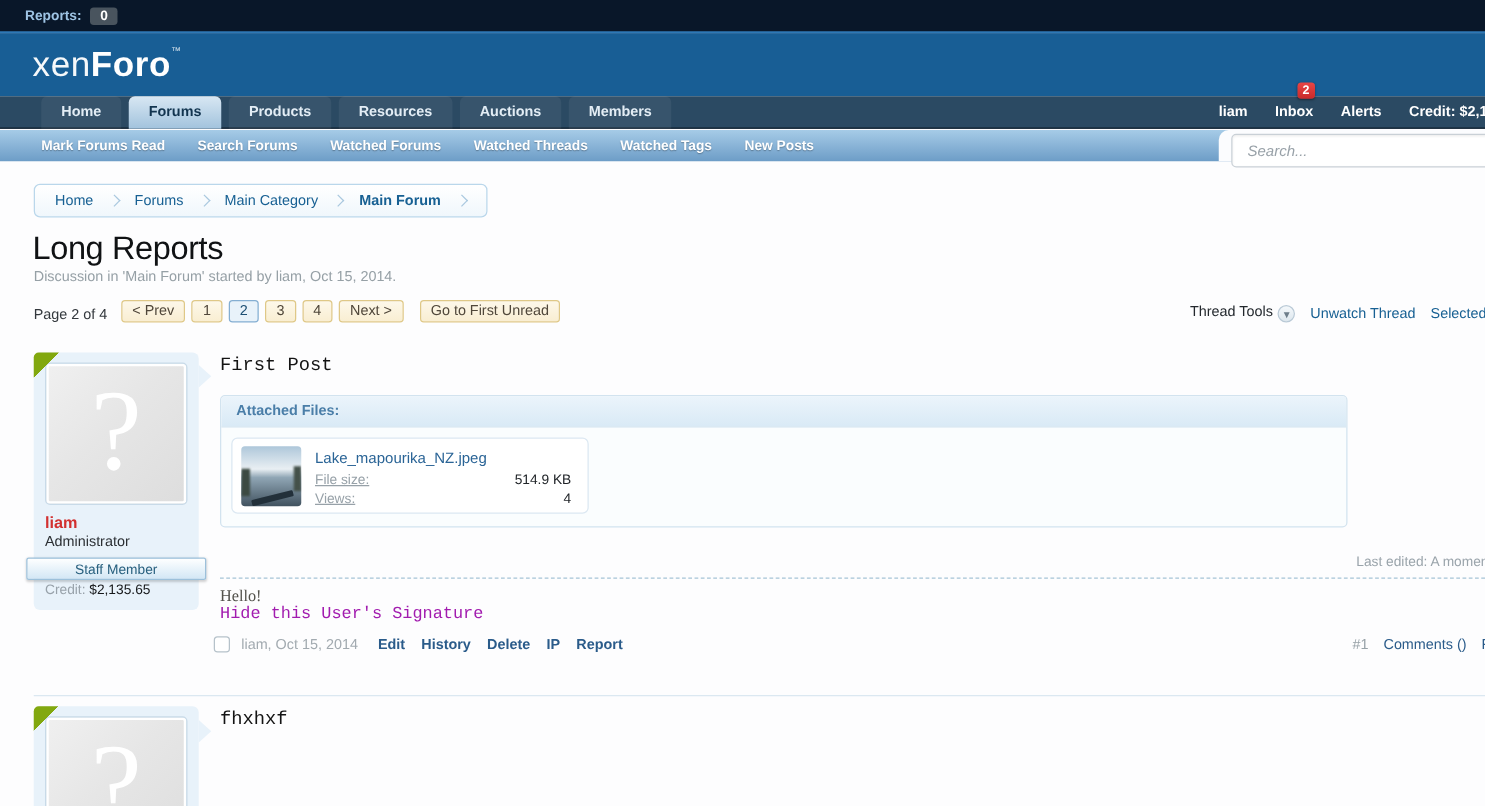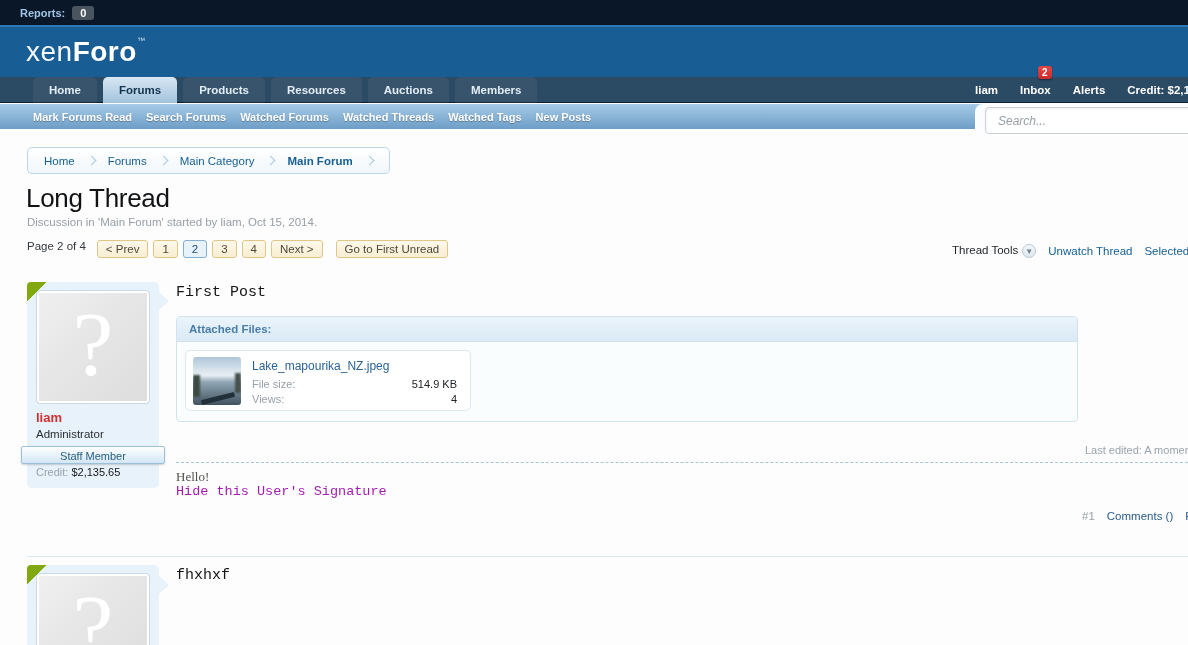--- a/index.html
+++ b/index.html
@@ -28,42 +28,42 @@
     color:#e3edf5; background:rgba(255,255,255,0.06); border-radius:5px 5px 0 0; cursor:pointer; white-space:nowrap; }
   .tab.selected { background:linear-gradient(#d8e7f3,#a2c3dd); color:#12344f; }
   .account { position:absolute; left:975px; top:0; height:26px; display:flex; align-items:center; gap:22px; white-space:nowrap; }
   .account a { color:#fff; font-size:11.5px; font-weight:bold; text-decoration:none; }
   .inbox-badge { position:absolute; left:1038px; top:-11px; background:linear-gradient(#e74545,#c92a2a); color:#fff;
     font-size:10px; font-weight:bold; padding:1px 4px; border-radius:3px; box-shadow:0 1px 2px rgba(0,0,0,.4); z-index:5; }
 
   
   .subnav { position:absolute; top:104px; left:0; width:1188px; height:25px;
     background:linear-gradient(#a6cbe7,#6d9dc7); }
-  .subnav-links { position:absolute; left:33px; top:0; height:25px; display:flex; gap:14px; align-items:center; }
+  .subnav-links { position:absolute; left:33px; top:0; height:25px; display:flex; gap:26px; align-items:center; }
   .subnav-links a { color:#fff; font-size:11px; font-weight:bold; text-decoration:none; text-shadow:0 1px 1px rgba(0,0,0,.3); white-space:nowrap; }
   .search-corner { position:absolute; left:975px; top:104px; width:213px; height:25px; background:#fbfcfe; border-top-left-radius:8px; }
   .search-input { position:absolute; left:985px; top:107px; width:230px; height:27px; border:1px solid #c9d0d6;
     border-radius:4px; padding:0 12px; font-size:12px; color:#555; background:#fff;
     box-shadow:inset 0 1px 2px rgba(0,0,0,.08); font-family:"Liberation Sans",sans-serif; }
   .search-input::placeholder { font-style:italic; color:#98a1a8; }
 
   
   .breadcrumb { position:absolute; left:27px; top:147px; height:27px; display:inline-flex; align-items:center;
     padding:0 16px; gap:13px; border:1px solid #bad7eb; border-radius:5px;
     background:linear-gradient(#ffffff,#f0f7fc); }
   .crumb { font-size:11.5px; color:#176093; text-decoration:none; white-space:nowrap; }
   .crumb.last { font-weight:bold; }
   .crumb-sep { width:7px; height:7px; border-top:1px solid #a9c8df; border-right:1px solid #a9c8df; transform:rotate(45deg); }
 
   
   .thread-title { position:absolute; left:26px; top:183px; font-size:26px; color:#101214; letter-spacing:-.3px; }
   .thread-desc { position:absolute; left:27px; top:216px; font-size:11.5px; color:#96a0a6; }
 
   
-  .pagerow { position:absolute; left:27px; top:240px; display:flex; align-items:flex-start; gap:5px; }
+  .pagerow { position:absolute; left:27px; top:240px; display:flex; align-items:flex-end; gap:5px; }
   .page-of { font-size:11.5px; color:#33383d; margin-right:6px; }
   .pbtn { display:inline-block; font-size:11.5px; color:#50473a; background:linear-gradient(#fdf8ea,#f9eed2);
     border:1px solid #dfc887; border-radius:3px; padding:2px 8px; text-decoration:none; cursor:pointer; white-space:nowrap; }
   .pbtn.current { border-color:#84aed2; background:#e8f2fa; color:#1d4f74; }
   .pbtn.unread { margin-left:8px; }
   .toolsrow { position:absolute; left:952px; top:244px; display:flex; align-items:center; gap:12px; white-space:nowrap; }
   .toolsrow .tools-label { font-size:11.5px; color:#23282d; display:flex; align-items:flex-start; gap:4px; cursor:pointer; }
   .tools-icon { width:14px; height:14px; border-radius:50%; background:linear-gradient(#f4f8fb,#dde7ee);
     border:1px solid #b9c9d6; font-size:8px; color:#6d7d8a; display:inline-flex; align-items:center; justify-content:center; }
   .toolsrow a { font-size:11.5px; color:#176093; text-decoration:none; }
@@ -100,21 +100,21 @@
     background:linear-gradient(#ebf4fb,#d9eaf6); border-bottom:1px solid #d2e3ef; }
   .attach-card { position:absolute; left:185px; top:350px; width:286px; height:61px; background:#fff;
     border:1px solid #dce8f2; border-radius:5px; }
   .thumb { position:absolute; left:7px; top:6px; width:48px; height:48px; border-radius:3px; overflow:hidden;
     background:linear-gradient(#aec7da 0%,#e9eff3 38%,#90a6b5 52%,#41525f 100%); }
   .thumb .treeL { position:absolute; left:0; top:18px; width:7px; height:22px; background:#3c4a42; filter:blur(1px); }
   .thumb .treeR { position:absolute; right:0; top:16px; width:6px; height:20px; background:#44514a; filter:blur(1px); }
   .thumb .jetty { position:absolute; left:8px; bottom:4px; width:34px; height:5px; background:#22303a; transform:rotate(-14deg); border-radius:1px; }
   .attach-card .fname { position:absolute; left:66px; top:8px; font-size:12px; color:#2a6496; text-decoration:none; }
   .attach-card .frow { position:absolute; left:66px; width:205px; font-size:11px; display:flex; justify-content:space-between; }
-  .attach-card .frow .flabel { color:#97a1a8; }
+  .attach-card .frow .flabel { color:#97a1a8;text-decoration:underline; }
   .attach-card .frow .fval { color:#202428; }
   .frow.size { top:27px; }
   .frow.views { top:42px; }
 
   .last-edited { position:absolute; left:1085px; top:444px; width:280px; font-size:11px; color:#9aa4ab; white-space:nowrap; }
   .sig-divider { position:absolute; left:176px; top:462px; width:1012px; border-top:1px dashed #a5c4d6; }
   .sig-text { position:absolute; left:176px; top:469px; font-family:"Liberation Serif","DejaVu Serif",serif; font-size:13px; color:#53524c; }
   .sig-hide { position:absolute; left:176px; top:484px; font-family:Liberation Mono, monospace; font-size:13.5px; color:#a21caf; text-decoration:none; }
 
   .pfooter { position:absolute; left:171px; top:509px; display:flex; align-items:center; }
@@ -176,21 +176,21 @@
     <a href="#" class="crumb">Home</a>
     <span class="crumb-sep"></span>
     <a href="#" class="crumb">Forums</a>
     <span class="crumb-sep"></span>
     <a href="#" class="crumb">Main Category</a>
     <span class="crumb-sep"></span>
     <a href="#" class="crumb last">Main Forum</a>
     <span class="crumb-sep"></span>
   </div>
 
-  <h1 class="thread-title" style="font-weight:normal;">Long Thread</h1>
+  <h1 class="thread-title" style="font-weight:normal;">Long Reports</h1>
   <div class="thread-desc">Discussion in 'Main Forum' started by liam, Oct 15, 2014.</div>
 
   <div class="pagerow">
     <span class="page-of">Page 2 of 4</span>
     <a href="#" class="pbtn">&lt; Prev</a>
     <a href="#" class="pbtn">1</a>
     <a href="#" class="pbtn current">2</a>
     <a href="#" class="pbtn">3</a>
     <a href="#" class="pbtn">4</a>
     <a href="#" class="pbtn">Next &gt;</a>
@@ -239,20 +239,29 @@
       <span class="flabel">Views:</span>
       <span class="fval">4</span>
     </div>
   </div>
 
   <div class="last-edited">Last edited: A moment ago</div>
   <div class="sig-divider"></div>
   <div class="sig-text">Hello!</div>
   <a href="#" class="sig-hide">Hide this User's Signature</a>
 
+  <div class="pfooter">
+    <input type="checkbox" style="">
+    <span class="meta">liam, Oct 15, 2014</span>
+    <a href="#">Edit</a>
+    <a href="#">History</a>
+    <a href="#">Delete</a>
+    <a href="#">IP</a>
+    <a href="#">Report</a>
+  </div>
   <div class="pfooter-right">
     <span class="pnum">#1</span>
     <a href="#">Comments ()</a>
     <a href="#">Reply</a>
   </div>
 
   <div class="post-sep"></div>
   <div class="ublock ublock2">
     <div class="avatar">
         <span class="q">?</span>

